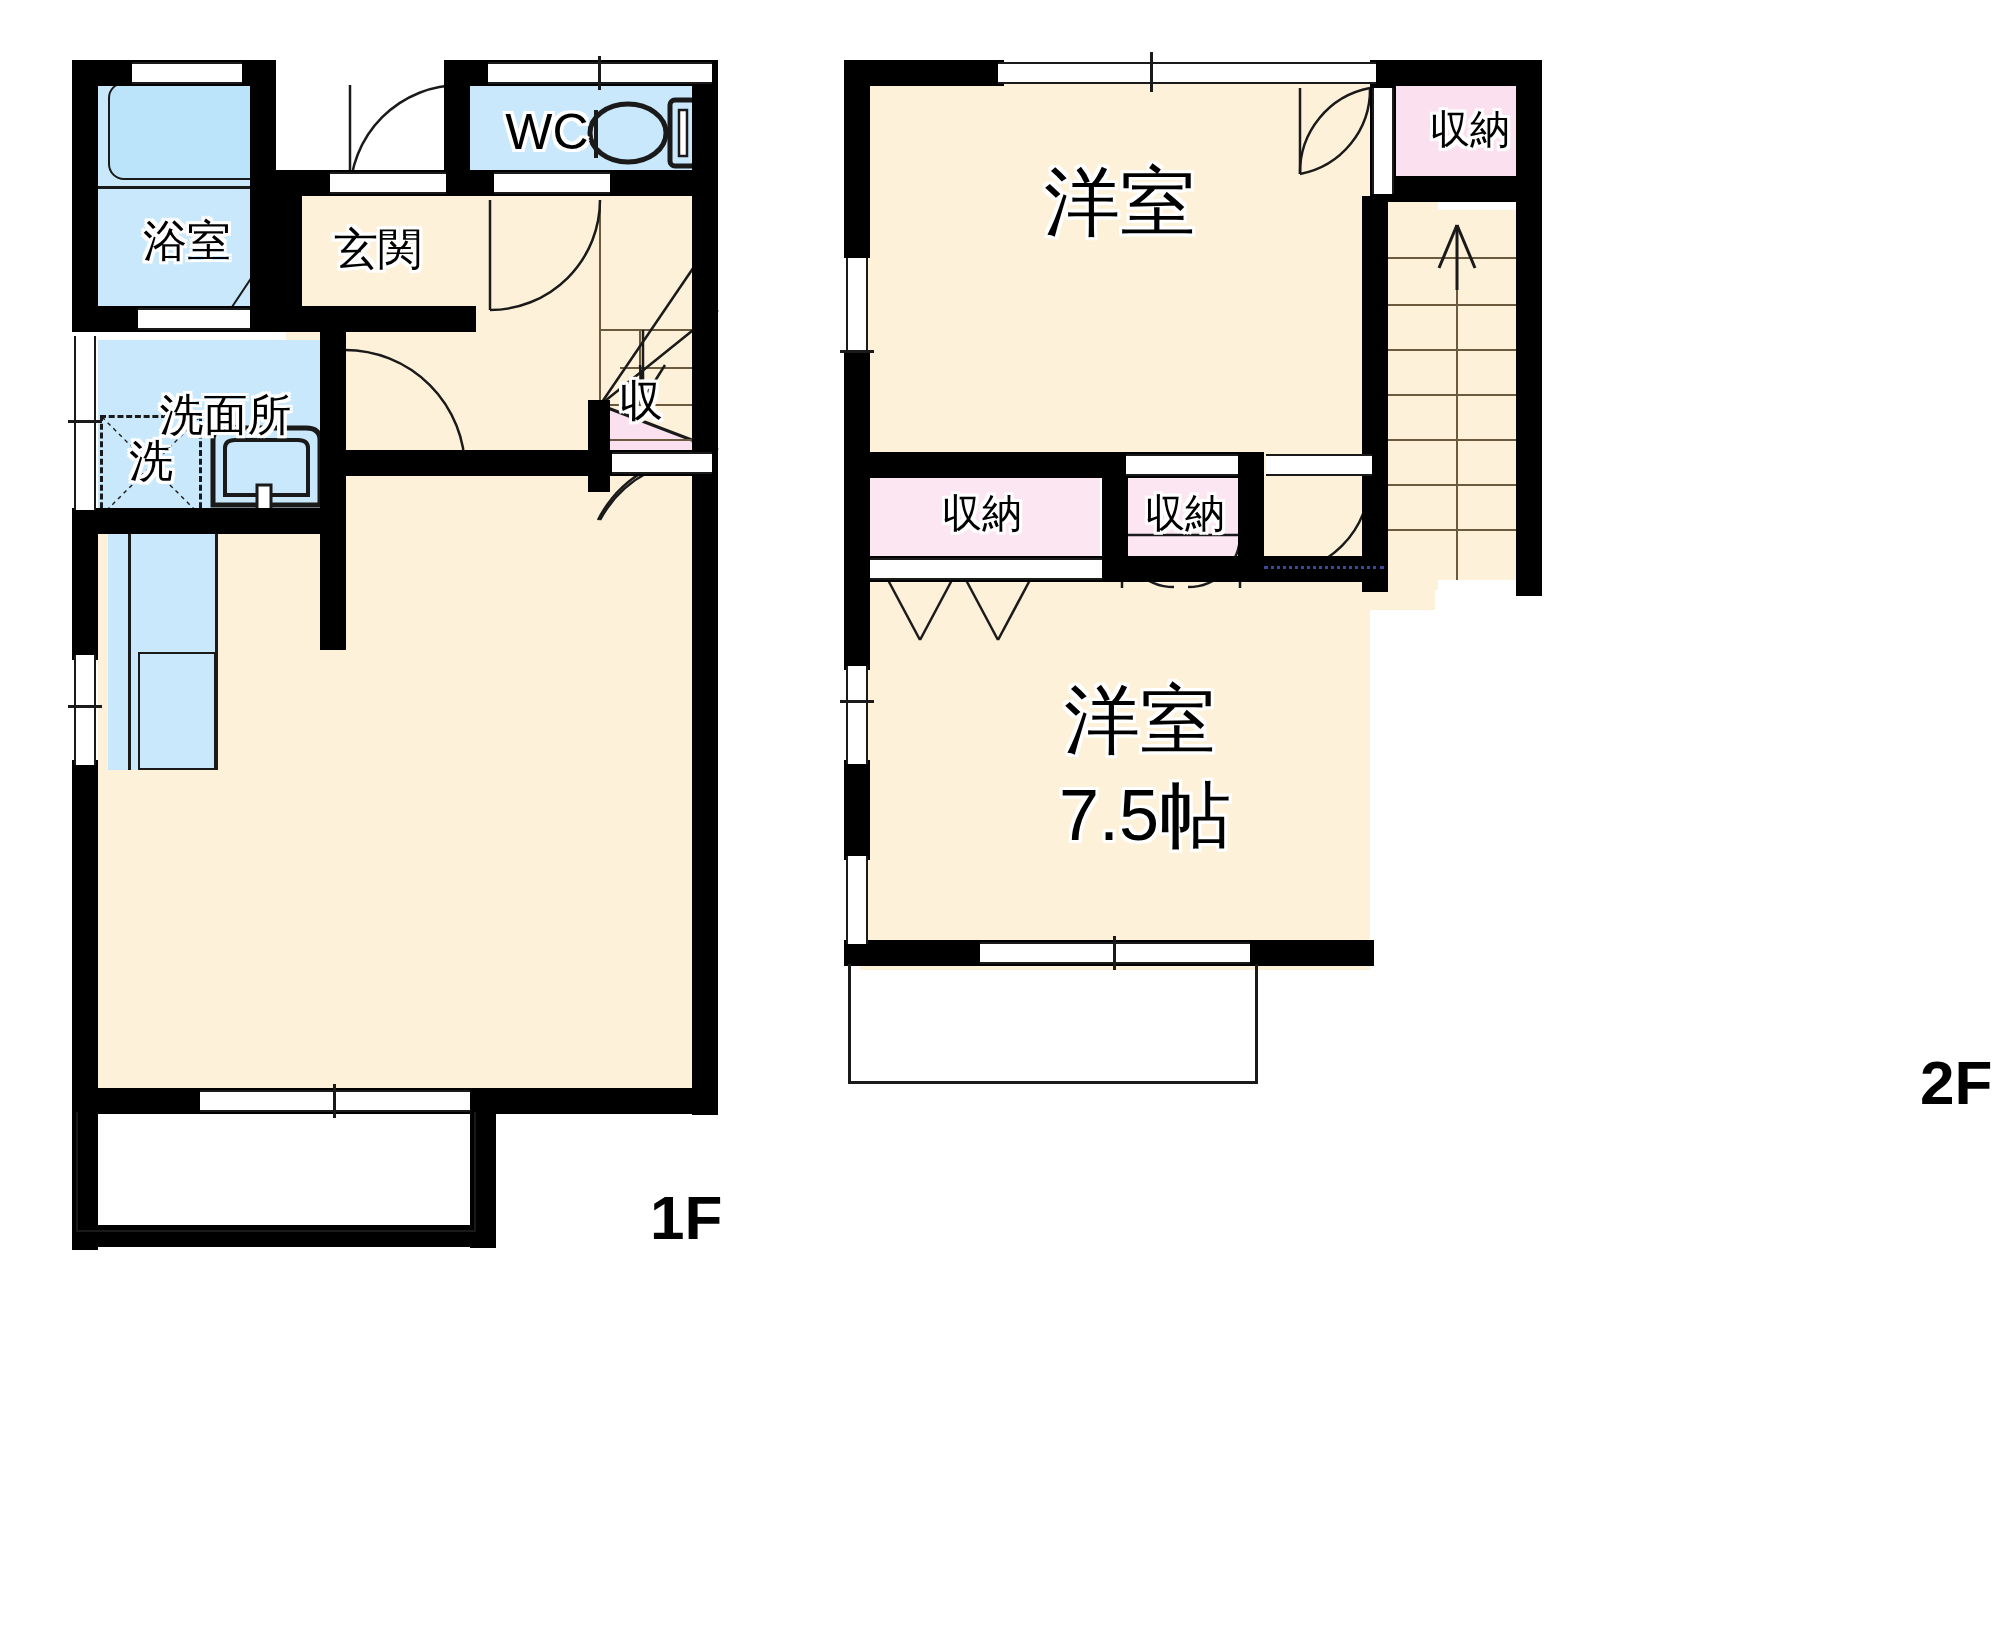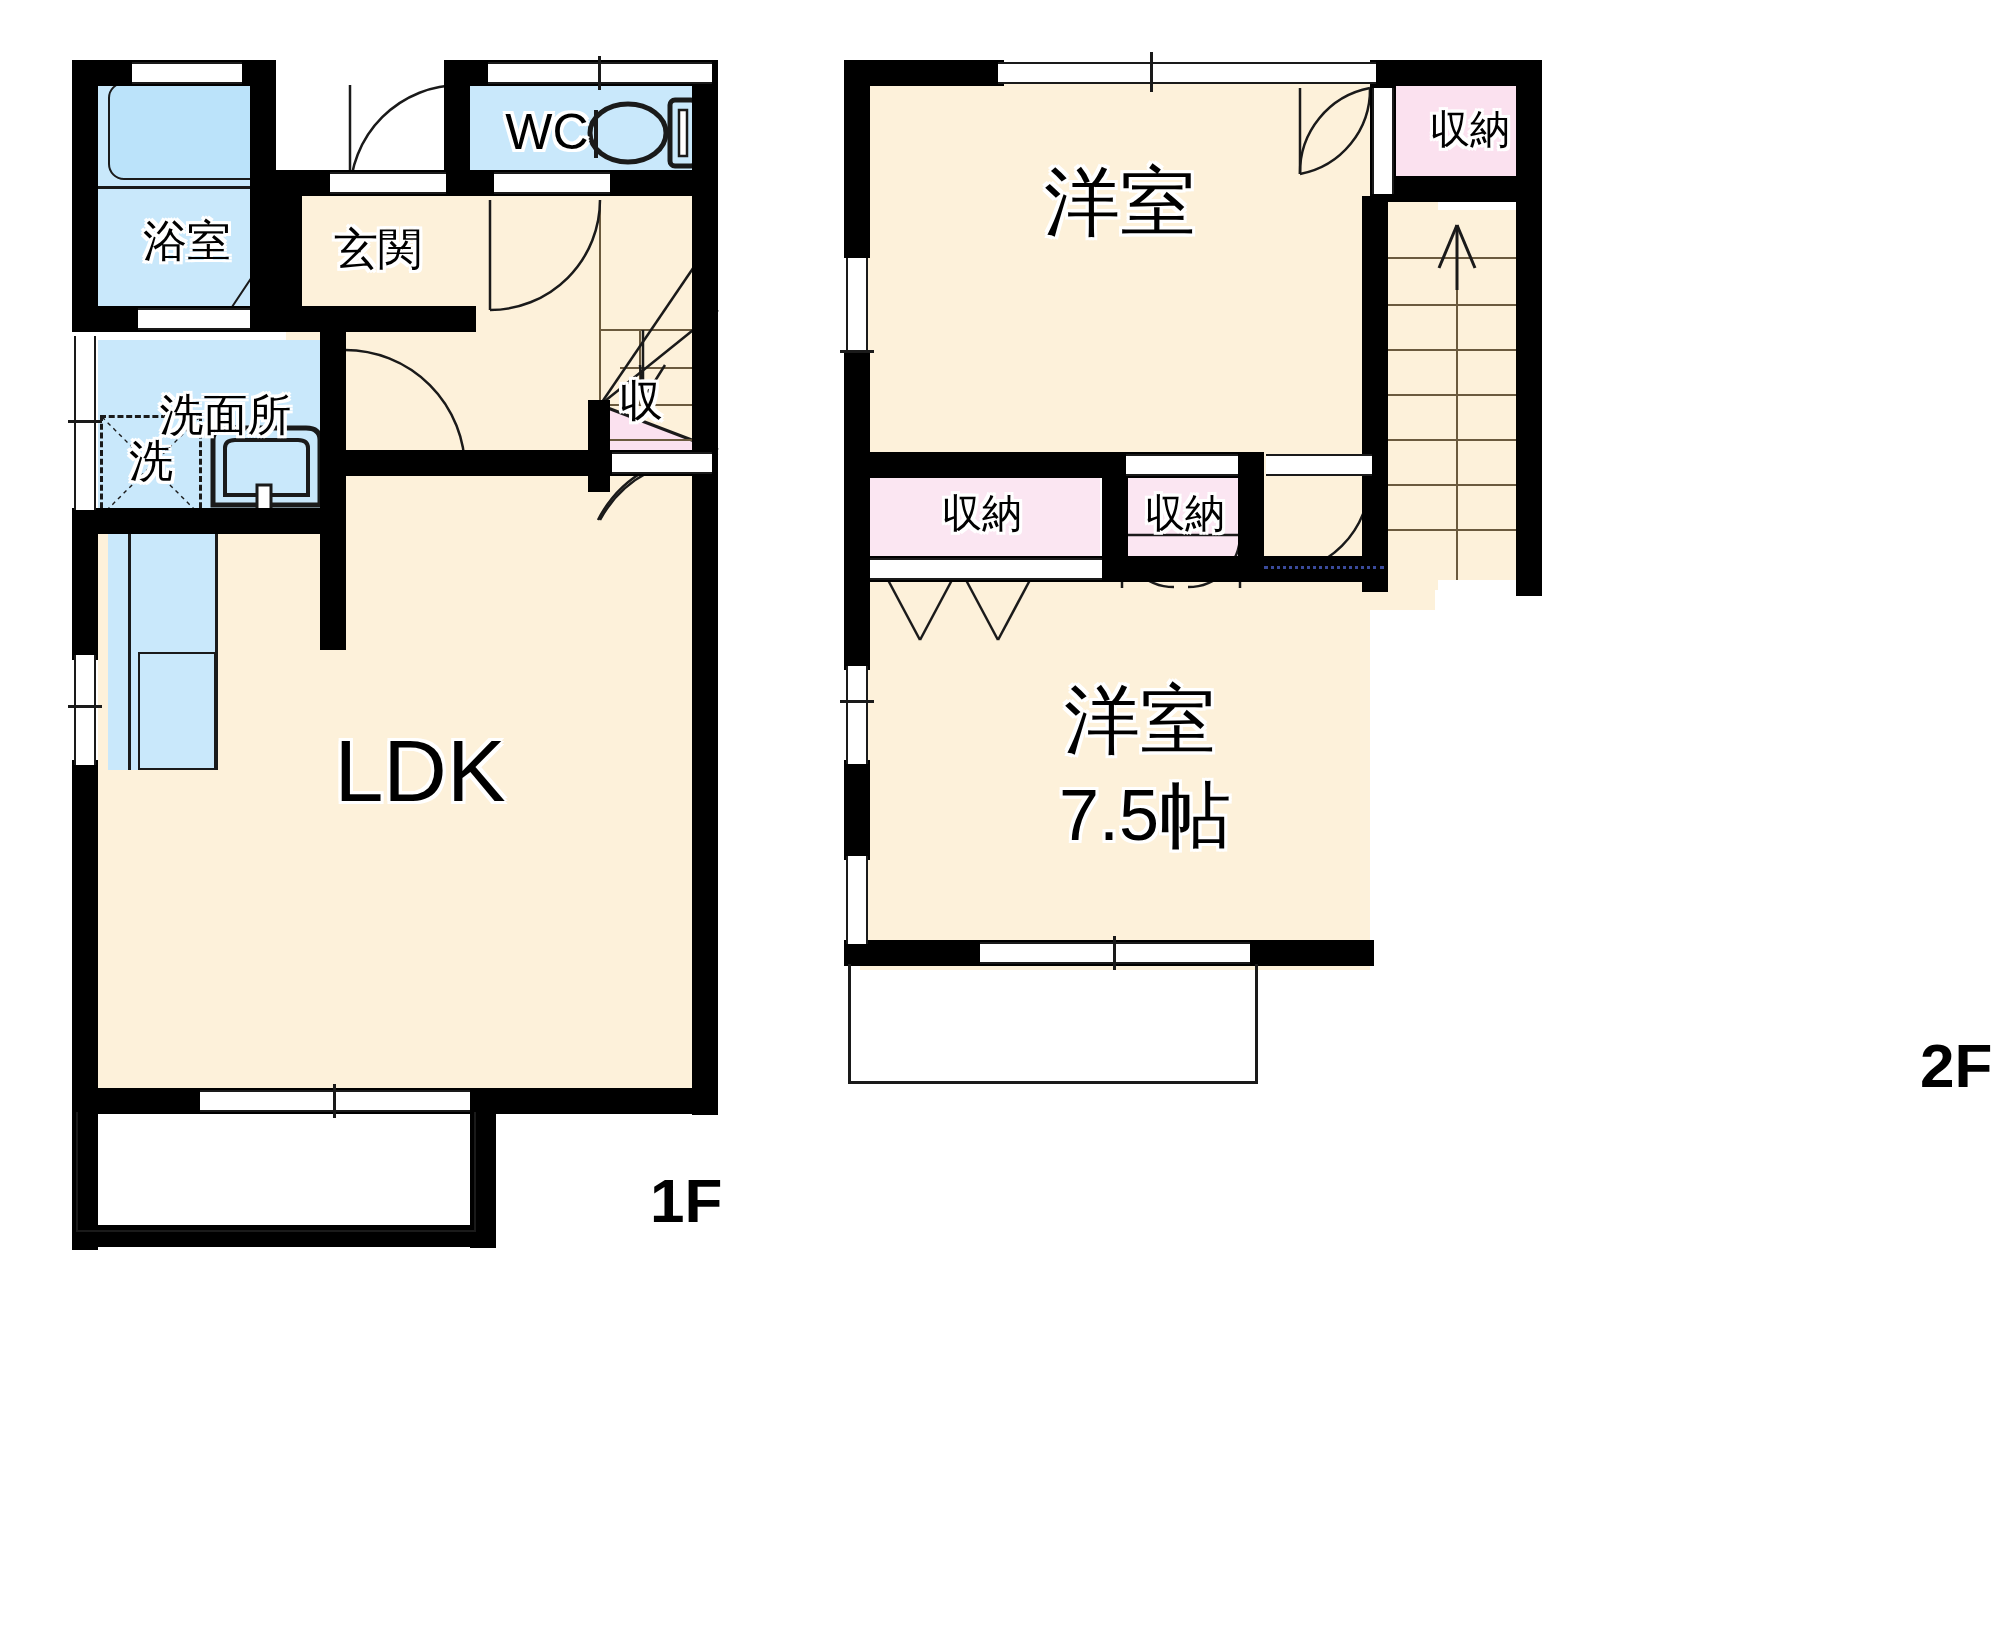--- a/index.html
+++ b/index.html
@@ -10,21 +10,21 @@
   
   .rm{position:absolute;box-sizing:border-box;}
   .wall{position:absolute;background:#000000;}
   .thin{position:absolute;border:2px solid #1a1a1a;box-sizing:border-box;background:transparent;}
   .win{position:absolute;background:#ffffff;border-top:2px solid #1a1a1a;border-bottom:2px solid #1a1a1a;box-sizing:border-box;}
   .winline{position:absolute;background:#1a1a1a;}
   .lbl{position:absolute;white-space:nowrap;color:#000;font-weight:normal;
        text-shadow:-3px -3px 0 #fff,3px -3px 0 #fff,-3px 3px 0 #fff,3px 3px 0 #fff,
                    -3px 0 0 #fff,3px 0 0 #fff,0 -3px 0 #fff,0 3px 0 #fff;
        letter-spacing:0px;line-height:1.05;text-align:center;}
-  .floorlbl{position:absolute;color:#000;font-weight:bold;font-size:62px;}
+  .floorlbl{position:absolute;color:#000;font-weight:bold;font-size:62px;margin-top:17px;}
   svg.ov{position:absolute;left:0;top:0;overflow:visible;pointer-events:none;}
 </style>
 </head>
 <body>
 
 <div id="stage">
 
 <div class="plan" style="left:0;top:0;width:820px;height:1300px;">
 
   <div class="rm" style="left:98px;top:455px;width:620px;height:650px;background:#fdf1da;"></div>
@@ -153,21 +153,20 @@
   <div class="win" style="left:612px;top:452px;width:100px;height:22px;"></div>
 
   <div class="thin" style="left:76px;top:1112px;width:400px;height:120px;border:2px solid #1a1a1a;border-top:none;"></div>
 
   <div class="lbl" style="left:112px;top:218px;width:150px;font-size:44px;">浴室</div>
   <div class="lbl" style="left:118px;top:352px;width:215px;font-size:44px;margin-top:40px;">洗面所</div>
   <div class="lbl" style="left:110px;top:438px;width:82px;font-size:44px;">洗</div>
   <div class="lbl" style="left:492px;top:106px;width:110px;font-size:50px;">WC</div>
   <div class="lbl" style="left:308px;top:226px;width:140px;font-size:44px;">玄関</div>
   <div class="lbl" style="left:614px;top:378px;width:54px;font-size:44px;">収</div>
-  <div class="lbl" style="left:320px;top:725px;width:200px;font-size:88px;">LDK</div>
   <div class="floorlbl" style="left:650px;top:1165px;">1F</div>
 </div>
 
 <div class="plan" style="left:830px;top:0;width:1170px;height:1300px;">
 
   <div class="rm" style="left:30px;top:82px;width:510px;height:390px;background:#fdf1da;"></div>
 
   <div class="rm" style="left:30px;top:580px;width:510px;height:390px;background:#fdf1da;"></div>
 
   <div class="rm" style="left:425px;top:430px;width:180px;height:180px;background:#fdf1da;"></div>

